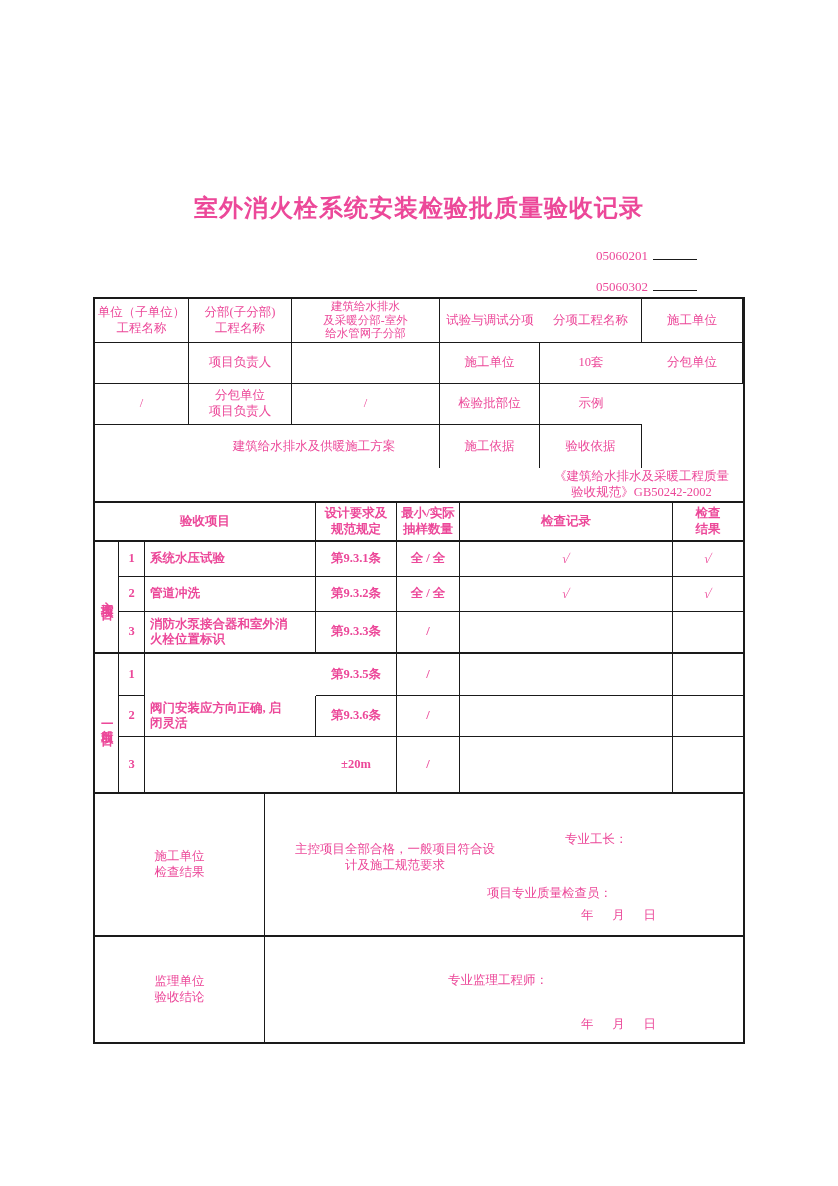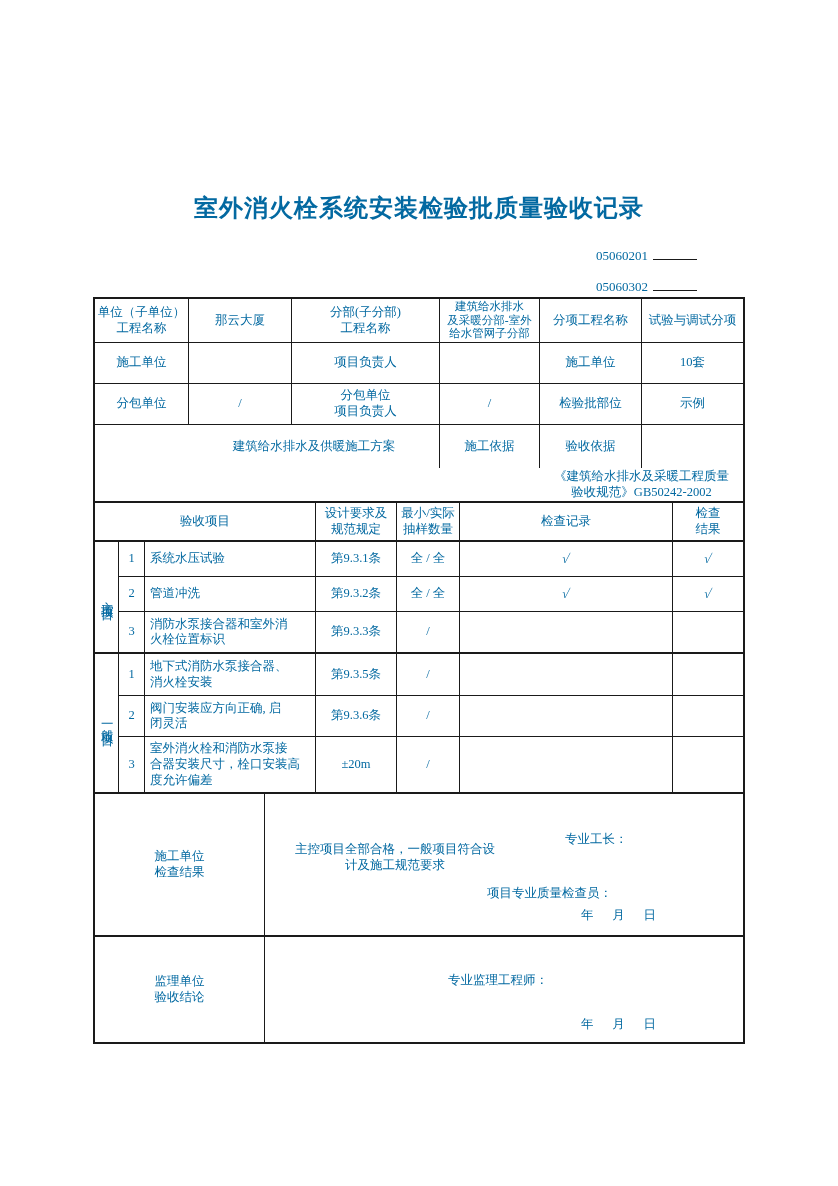--- a/index.html
+++ b/index.html
@@ -1,21 +1,21 @@
 <!DOCTYPE html>
 <html><head>
 <meta charset="utf-8">
 <style>
   html,body{margin:0;padding:0;background:#ffffff;}
   .sheet{
     position:relative;
     width:838px;height:1186px;
     background:#ffffff;
     font-family:"Liberation Serif","DejaVu Serif",serif;
-    color:#0369a1;
+    color:#ec4899;
     overflow:hidden;
   }
   .doc-title{
     position:absolute;top:192px;left:0;width:100%;
     text-align:center;font-size:24px;font-weight:bold;letter-spacing:1px;
   }
   .codes{
     position:absolute;top:246px;right:141px;text-align:right;font-size:13px;
   }
   .code-row{margin-bottom:13px;white-space:nowrap;}
@@ -36,21 +36,21 @@
     white-space:pre-line;overflow:hidden;padding:1px 2px;
   }
   .cell.left{justify-content:flex-start;text-align:left;padding-left:5px;}
   .cell.no-r{border-right:none;}
   .cell.no-b{border-bottom:none;}
   .cell.thick-b{border-bottom-width:2px;}
   .cell.small{font-size:11.5px;line-height:1.18;}
   .sec-b{border-top:2px solid #1a1a1a;}
   .sec-c{border-top:2px solid #1a1a1a;}
   .info-grid{grid-template-columns:94px 103px 148px 100px 102px 101px;grid-template-rows:44px 41px 41px 43px;}
-  .items-grid{grid-template-columns:24px 26px 171px 81px 63px 213px 70px;grid-template-rows:39px 35px 35px 42px 42px 41px 55px;}
+  .items-grid{grid-template-columns:24px 26px 171px 81px 63px 213px 70px;grid-template-rows:39px 35px 35px 42px 42px 41px 55px;font-weight:bold;}
   .concl-grid{grid-template-columns:170px 478px;grid-template-rows:143px 105px;}
   .vert{
     writing-mode:vertical-lr;text-orientation:upright;
     letter-spacing:3px;white-space:normal;
   }
   .check{font-size:13px;transform:skewX(-12deg);display:inline-block;}
   .concl-cell{position:relative;display:block;}
   .abs{position:absolute;font-size:12.5px;white-space:pre-line;}
   .datespread{white-space:pre;}
 </style>
@@ -64,28 +64,27 @@
   <div class="codes">
     <div class="code-row"><span>05060201</span><span class="code-blank"></span></div>
     <div class="code-row"><span>05060302</span><span class="code-blank"></span></div>
   </div>
 
   <div class="main-table">
 
     <div class="grid info-grid">
       <div class="cell">单位（子单位）
 工程名称</div>
-      <div class="cell">那云大厦</div>
       <div class="cell">分部(子分部)
 工程名称</div>
       <div class="cell small">建筑给水排水
 及采暖分部-室外
 给水管网子分部</div>
+      <div class="cell no-r">试验与调试分项</div>
       <div class="cell">分项工程名称</div>
-      <div class="cell no-r">试验与调试分项</div>
 
       <div class="cell">施工单位</div>
       <div class="cell"></div>
       <div class="cell">项目负责人</div>
       <div class="cell"></div>
       <div class="cell">施工单位</div>
       <div class="cell no-r">10套</div>
 
       <div class="cell">分包单位</div>
       <div class="cell">/</div>
@@ -132,39 +131,34 @@
       <div class="cell left thick-b" style="grid-column:3;grid-row:4;">消防水泵接合器和室外消
 火栓位置标识</div>
       <div class="cell thick-b" style="grid-column:4;grid-row:4;">第9.3.3条</div>
       <div class="cell thick-b" style="grid-column:5;grid-row:4;">/</div>
       <div class="cell thick-b" style="grid-column:6;grid-row:4;"></div>
       <div class="cell thick-b no-r" style="grid-column:7;grid-row:4;"></div>
 
       <div class="cell vert no-b" style="grid-column:1;grid-row:5/8;">一般项目</div>
 
       <div class="cell" style="grid-column:2;grid-row:5;">1</div>
-      <div class="cell left" style="grid-column:3;grid-row:5;">地下式消防水泵接合器、
-消火栓安装</div>
       <div class="cell" style="grid-column:4;grid-row:5;">第9.3.5条</div>
       <div class="cell" style="grid-column:5;grid-row:5;">/</div>
       <div class="cell" style="grid-column:6;grid-row:5;"></div>
       <div class="cell no-r" style="grid-column:7;grid-row:5;"></div>
 
       <div class="cell" style="grid-column:2;grid-row:6;">2</div>
       <div class="cell left" style="grid-column:3;grid-row:6;">阀门安装应方向正确, 启
 闭灵活</div>
       <div class="cell" style="grid-column:4;grid-row:6;">第9.3.6条</div>
       <div class="cell" style="grid-column:5;grid-row:6;">/</div>
       <div class="cell" style="grid-column:6;grid-row:6;"></div>
       <div class="cell no-r" style="grid-column:7;grid-row:6;"></div>
 
       <div class="cell no-b" style="grid-column:2;grid-row:7;">3</div>
-      <div class="cell left no-b" style="grid-column:3;grid-row:7;">室外消火栓和消防水泵接
-合器安装尺寸，栓口安装高
-度允许偏差</div>
       <div class="cell no-b" style="grid-column:4;grid-row:7;">±20m</div>
       <div class="cell no-b" style="grid-column:5;grid-row:7;">/</div>
       <div class="cell no-b" style="grid-column:6;grid-row:7;"></div>
       <div class="cell no-b no-r" style="grid-column:7;grid-row:7;"></div>
     </div>
 
     <div class="grid concl-grid sec-c">
       <div class="cell thick-b" style="grid-column:1;grid-row:1;">施工单位
 检查结果</div>
       <div class="cell thick-b no-r concl-cell" style="grid-column:2;grid-row:1;">

